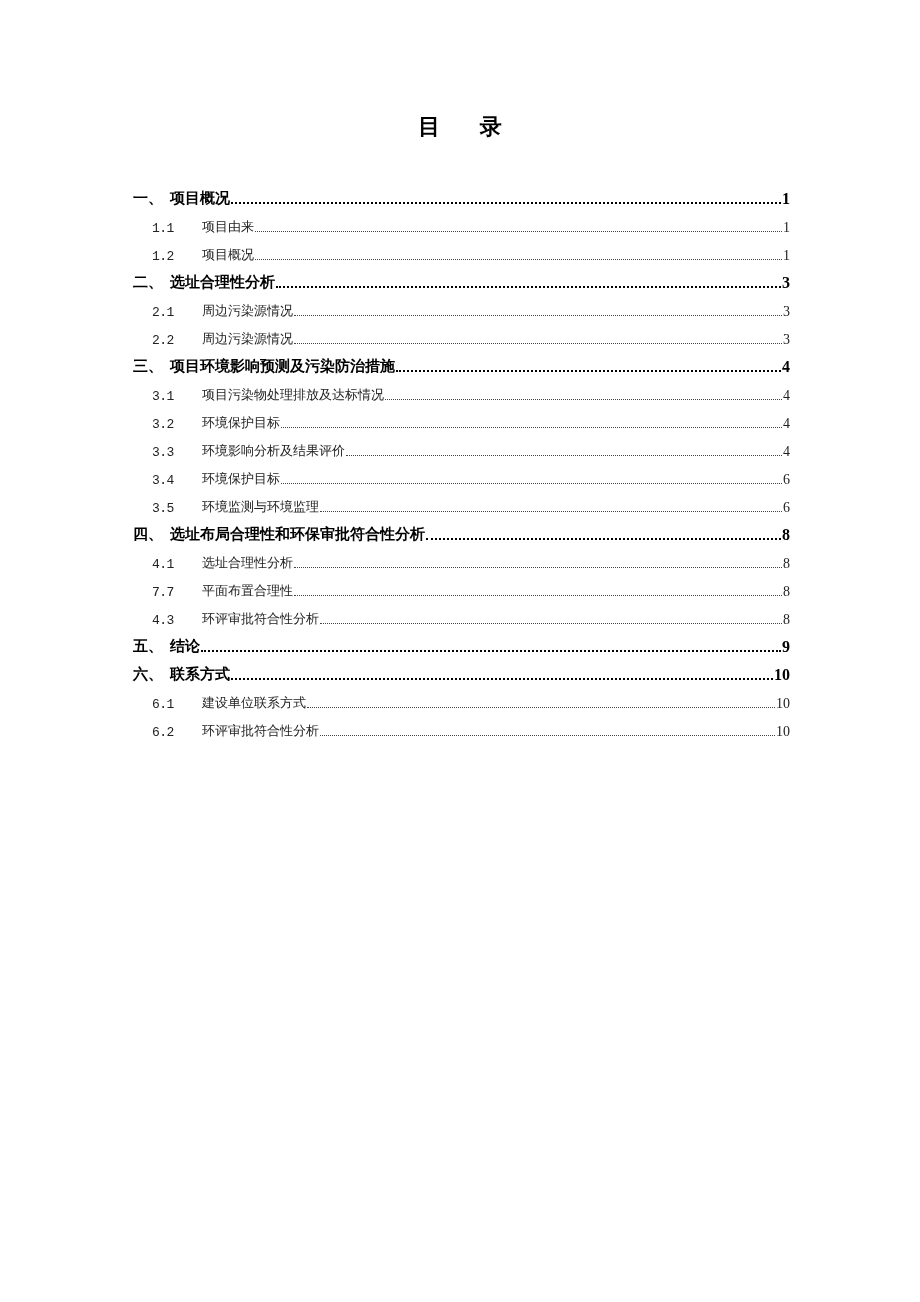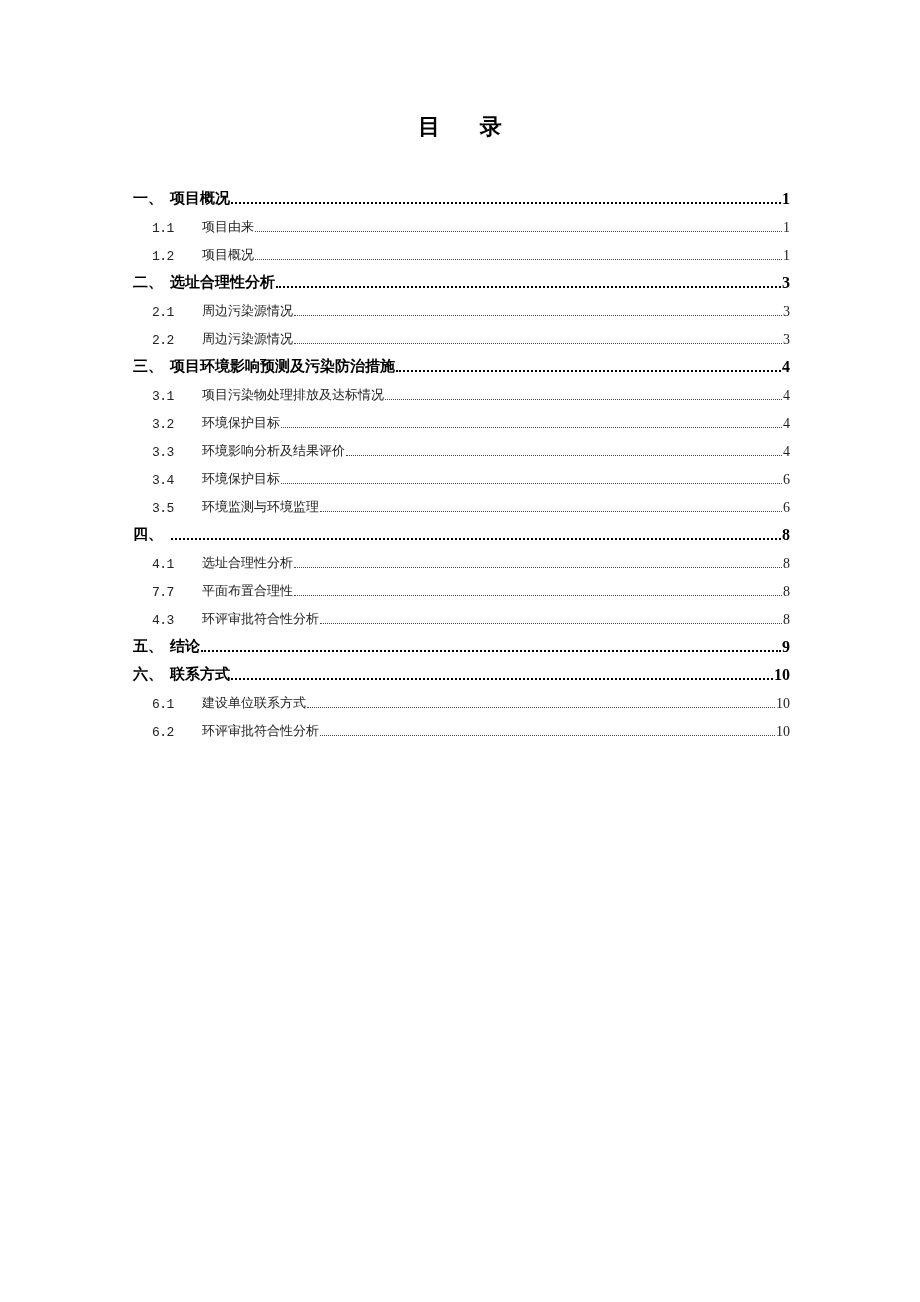--- a/index.html
+++ b/index.html
@@ -190,20 +190,21 @@
     </div>
     <div class="row l2">
       <span class="num-l2">3.5</span>
       <span class="label">环境监测与环境监理</span>
       <span class="leader"></span>
       <span class="page-no">6</span>
     </div>
 
     <div class="row l1">
       <span class="num-l1">四、</span>
+      <span class="label">选址布局合理性和环保审批符合性分析</span>
       <span class="leader"></span>
       <span class="page-no">8</span>
     </div>
     <div class="row l2">
       <span class="num-l2">4.1</span>
       <span class="label">选址合理性分析</span>
       <span class="leader"></span>
       <span class="page-no">8</span>
     </div>
     <div class="row l2">

